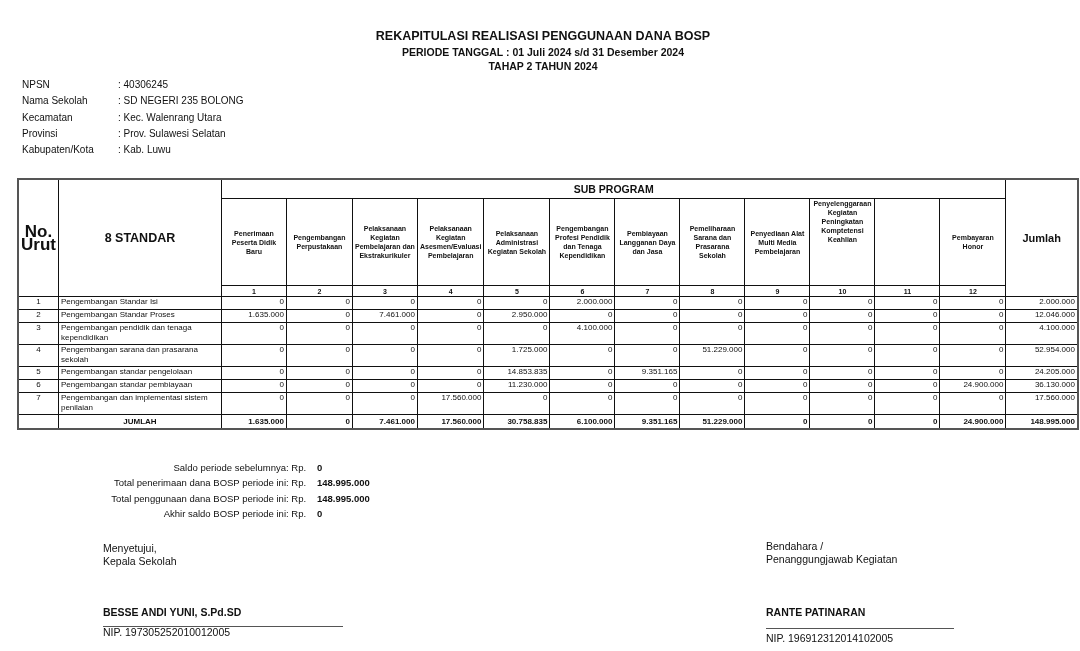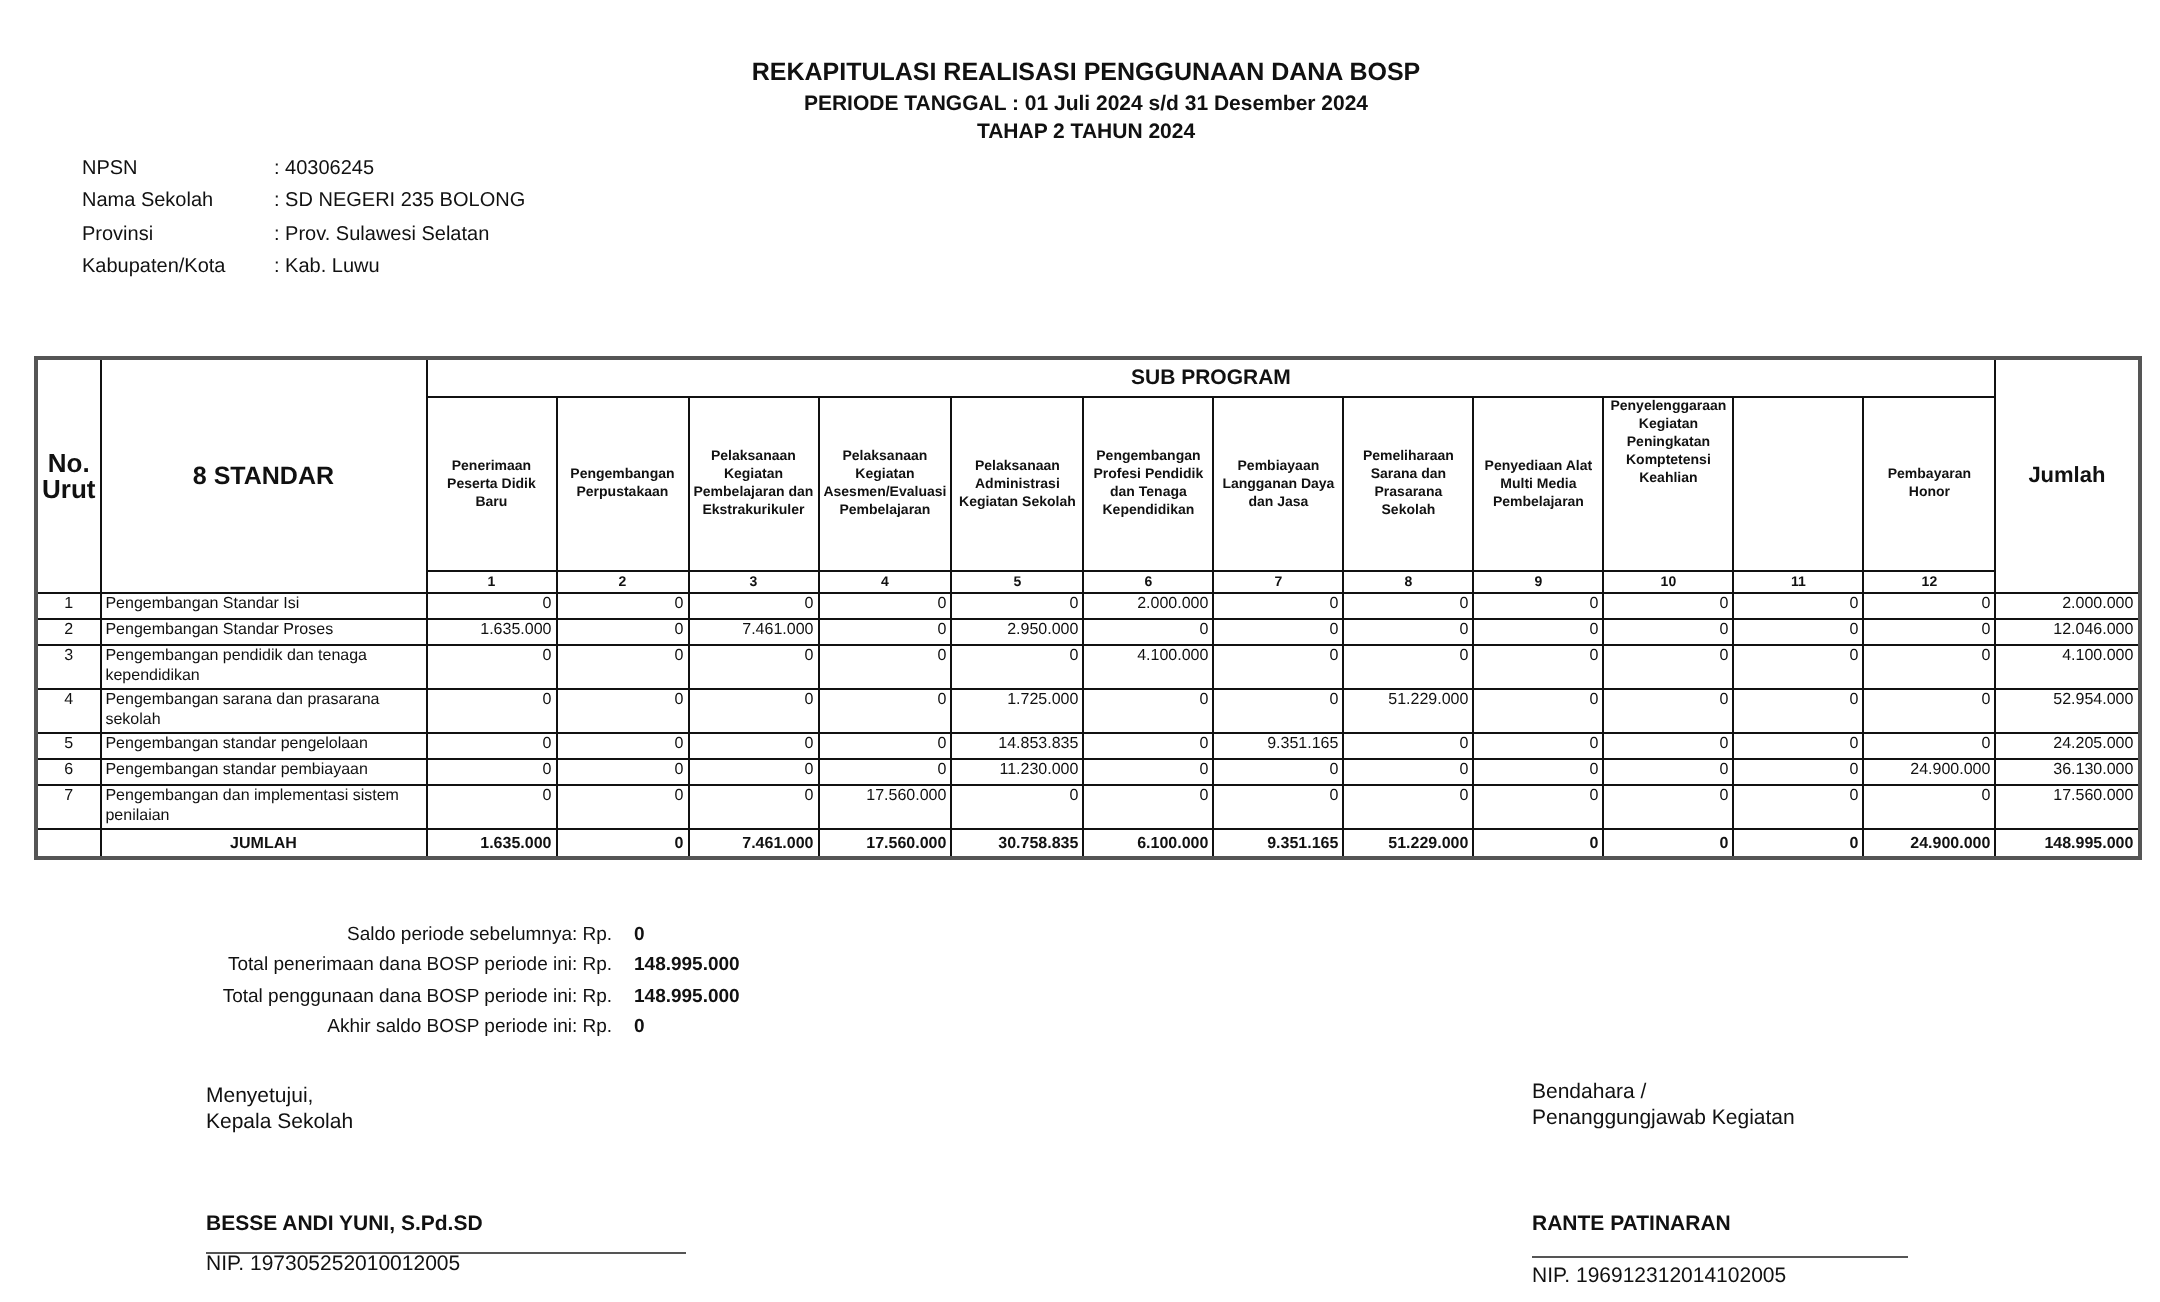--- a/index.html
+++ b/index.html
@@ -3,21 +3,21 @@
 <meta charset="utf-8">
 <style>
   html, body { margin:0; padding:0; background:#ffffff; }
   body { width:1080px; height:651px; position:relative; overflow:hidden; font-family:"Liberation Sans", sans-serif; color:#111; }
   .title { position:absolute; left:0; width:1080px; text-align:center; font-weight:bold; }
   .t1 { top:29px; font-size:12.5px; left:3px; }
   .t2 { top:46px; font-size:10.5px; left:3px; }
   .t3 { top:60px; font-size:10.5px; left:3px; }
   .info { position:absolute; left:22px; top:79px; font-size:10px; }
   .info .row { height:16.3px; display:flex; }
-  .info .lab { width:96px;margin-left:19px; }
+  .info .lab { width:96px; }
   table.rek { position:absolute; left:17px; top:178px; border-collapse:collapse; table-layout:fixed; font-size:8px; }
   table.rek td, table.rek th { border:1px solid #111; padding:0 2px; overflow:hidden; }
   table.rek { border:2px solid #555; }
   th { font-weight:bold; }
   .subprog { height:18px; font-size:10.5px; text-align:center; }
   .colhead { height:86px; font-size:7px; line-height:9px; text-align:center; vertical-align:middle; }
   .colhead.top { vertical-align:top; }
   .bighead { font-size:12.5px; text-align:center; }
   .numhead { height:10px; font-size:7px; text-align:center; }
   td.num { text-align:right; font-size:8px; vertical-align:top; }
@@ -50,20 +50,24 @@
 <div class="info" id="info">
     <div class="row">
       <span class="lab">NPSN</span>
       <span class="val">: 40306245</span>
     </div>
     <div class="row">
       <span class="lab">Nama Sekolah</span>
       <span class="val">: SD NEGERI 235 BOLONG</span>
     </div>
     <div class="row">
+      <span class="lab">Kecamatan</span>
+      <span class="val">: Kec. Walenrang Utara</span>
+    </div>
+    <div class="row">
       <span class="lab">Provinsi</span>
       <span class="val">: Prov. Sulawesi Selatan</span>
     </div>
     <div class="row">
       <span class="lab">Kabupaten/Kota</span>
       <span class="val">: Kab. Luwu</span>
     </div>
   </div>
 
 <table class="rek" id="rek">
@@ -79,21 +83,21 @@
       <col style="width:65px">
       <col style="width:65px">
     <col style="width:65px">
       <col style="width:65px">
       <col style="width:65px">
       <col style="width:66px">
     <col style="width:72px">
   </colgroup>
   <thead>
     <tr>
-      <th rowspan="3" class="bighead" style="font-size:13px;line-height:13px">No. Urut</th>
+      <th rowspan="3" class="bighead" style="font-size:17px;line-height:13px">No. Urut</th>
       <th rowspan="3" class="bighead">8 STANDAR</th>
       <th colspan="12" class="subprog">SUB PROGRAM</th>
       <th rowspan="3" class="bighead" style="font-size:11px">Jumlah</th>
     </tr>
     <tr id="colheads">
         <th class="colhead">Penerimaan Peserta Didik Baru</th>
         <th class="colhead">Pengembangan Perpustakaan</th>
         <th class="colhead">Pelaksanaan Kegiatan Pembelajaran dan Ekstrakurikuler</th>
         <th class="colhead">Pelaksanaan Kegiatan Asesmen/Evaluasi Pembelajaran</th>
         <th class="colhead">Pelaksanaan Administrasi Kegiatan Sekolah</th>

